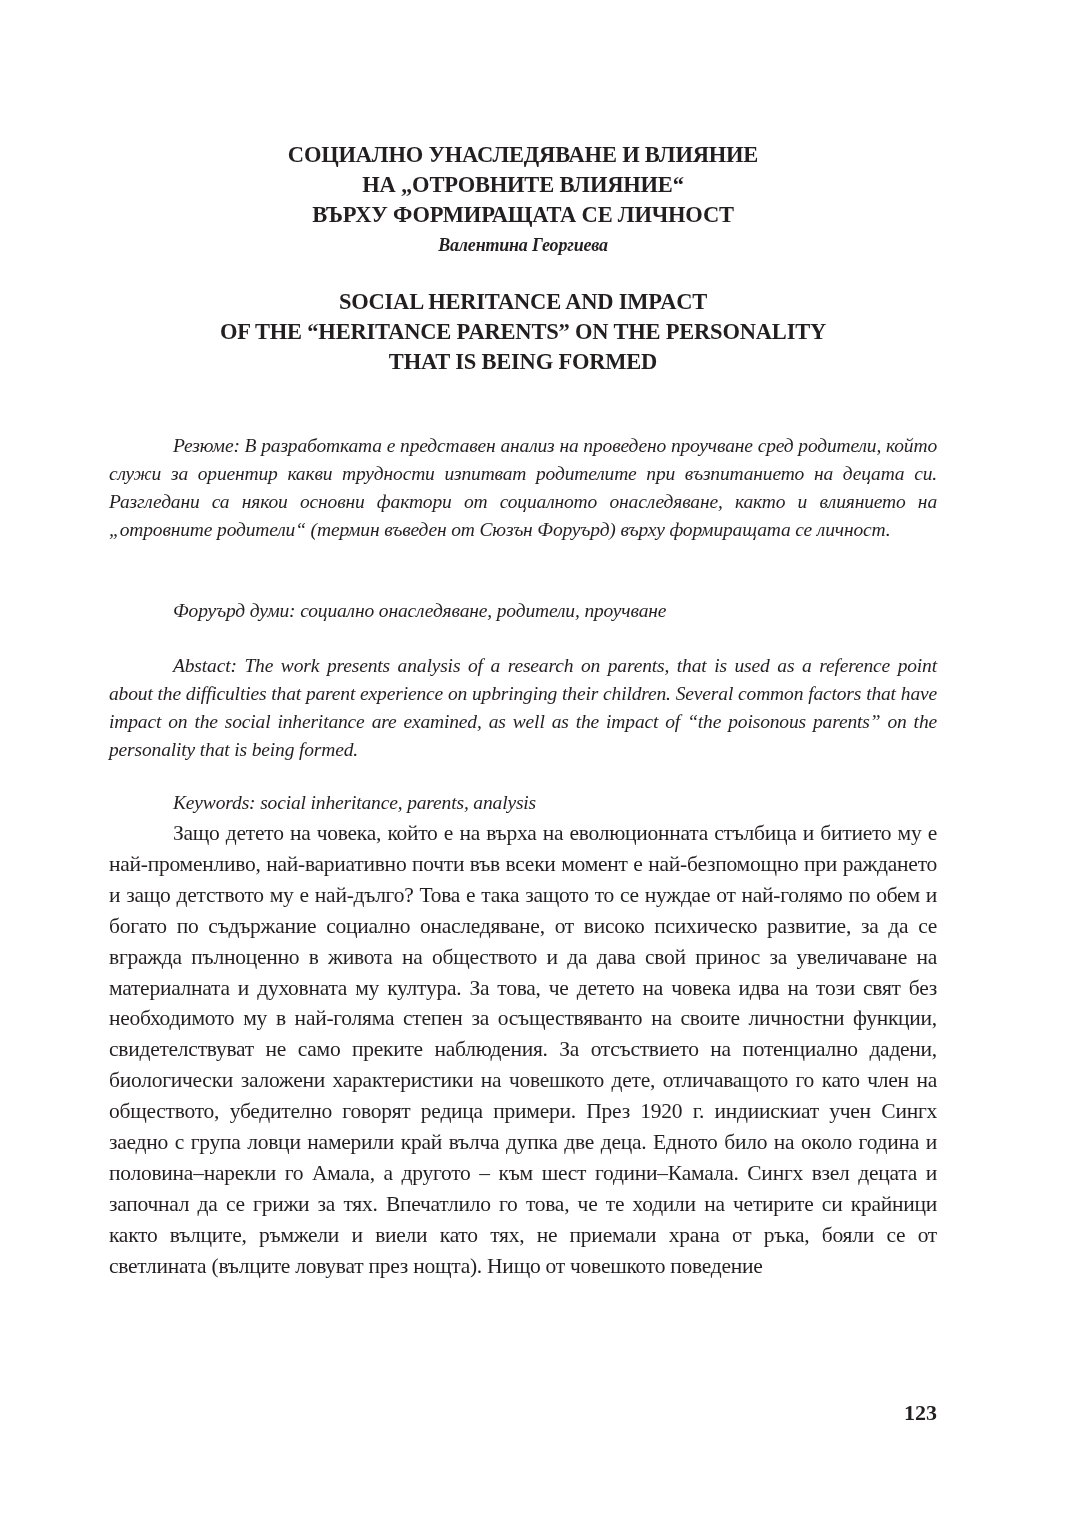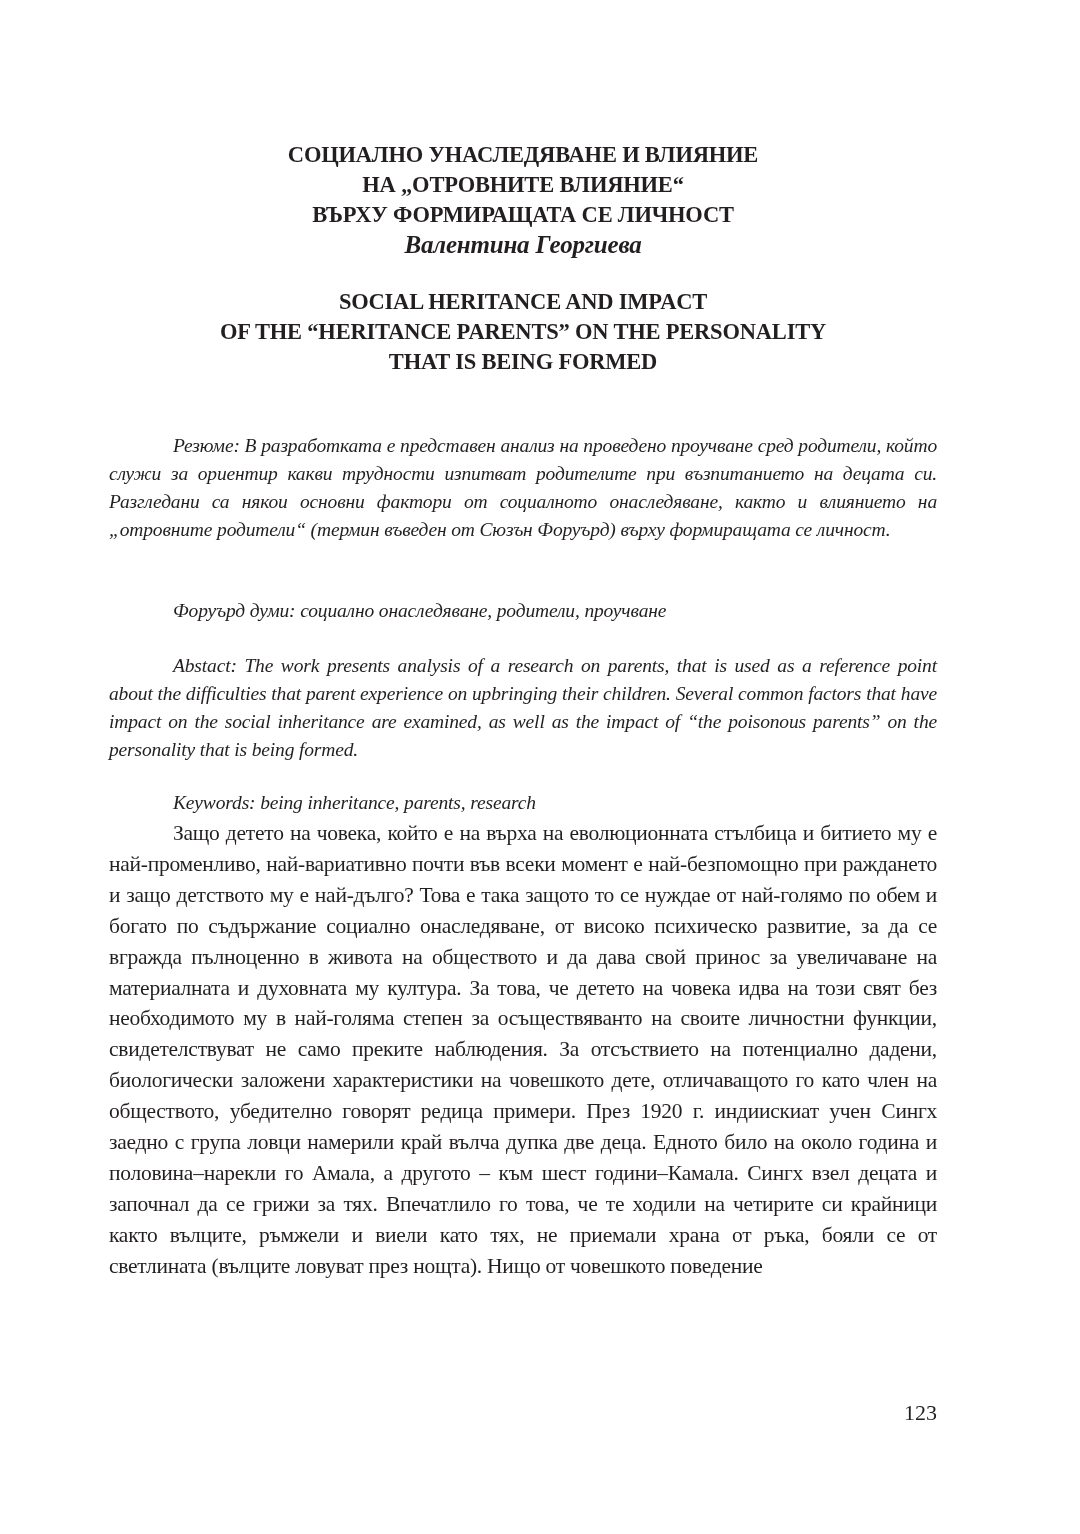--- a/index.html
+++ b/index.html
@@ -28,21 +28,21 @@
       line-height: 30px;
       letter-spacing: -0.2px;
     }
     .title-block .line { display: block; }
     .title-bg { position: absolute; top: 140px; left: 0; width: 828px; }
     .title-en { position: absolute; top: 287px; left: 0; width: 828px; }
     .author {
       display: block;
       font-style: italic;
       font-weight: bold;
-      font-size: 25px;
+      font-size: 18px;
     }
     .abstract-block {
       position: absolute;
       left: 0;
       width: 828px;
       font-style: italic;
       font-size: 19.5px;
       line-height: 28px;
       text-align: justify;
       letter-spacing: -0.15px;
@@ -64,20 +64,21 @@
       line-height: 30.9px;
       text-align: justify;
       letter-spacing: -0.25px;
     }
     .body-text p { margin: 0; }
     .page-number {
       position: absolute;
       top: 1400px;
       right: 0;
       font-size: 22px;
+      font-weight: bold;
     }
     p { margin: 0; }
   </style>
 </head>
 <body>
 
 <div class="page">
 
   <div class="title-block title-bg">
     <span class="line">СОЦИАЛНО УНАСЛЕДЯВАНЕ И ВЛИЯНИЕ</span>
@@ -91,21 +92,21 @@
     <span class="line">OF THE “HERITANCE PARENTS” ON THE PERSONALITY</span>
     <span class="line">THAT IS BEING FORMED</span>
   </div>
 
   <p class="abstract-block resume indent"><span class="label">Резюме:</span><span> В разработката е представен анализ на проведено проучване сред родители, който служи за ориентир какви трудности изпитват родителите при възпитанието на децата си. Разгледани са някои основни фактори от социалното онаследяване, както и влиянието на „отровните родители“ (термин въведен от Сюзън Форуърд) върху формиращата се личност.</span></p>
 
   <p class="abstract-block kw-bg indent"><span class="label">Форуърд думи:</span><span> социално онаследяване, родители, проучване</span></p>
 
   <p class="abstract-block abstract-en indent"><span class="label">Abstact:</span><span> The work presents analysis of a research on parents, that is used as a reference point about the difficulties that parent experience on upbringing their children. Several common factors that have impact on the social inheritance are examined, as well as the impact of “the poisonous parents” on the personality that is being formed.</span></p>
 
-  <p class="abstract-block kw-en indent"><span class="label">Keywords:</span><span> being inheritance, parents, research</span></p>
+  <p class="abstract-block kw-en indent"><span class="label">Keywords:</span><span> social inheritance, parents, analysis</span></p>
 
   <div class="body-text">
     <p class="indent">Защо детето на човека, който е на върха на еволюционната стълбица и битието му е най-променливо, най-вариативно почти във всеки момент е най-безпомощно при раждането и защо детството му е най-дълго? Това е така защото то се нуждае от най-голямо по обем и богато по съдържание социално онаследяване, от високо психическо развитие, за да се вгражда пълноценно в живота на обществото и да дава свой принос за увеличаване на материалната и духовната му култура. За това, че детето на човека идва на този свят без необходимото му в най-голяма степен за осъществяванто на своите личностни функции, свидетелствуват не само преките наблюдения. За отсъствието на потенциално дадени, биологически заложени характеристики на човешкото дете, отличаващото го като член на обществото, убедително говорят редица примери. През 1920 г. индиискиат учен Сингх заедно с група ловци намерили край вълча дупка две деца. Едното било на около година и половина–нарекли го Амала, а другото – към шест години–Камала. Сингх взел децата и започнал да се грижи за тях. Впечатлило го това, че те ходили на четирите си крайници както вълците, ръмжели и виели като тях, не приемали храна от ръка, бояли се от светлината (вълците ловуват през нощта). Нищо от човешкото поведение</p>
   </div>
 
   <div class="page-number">123</div>
 
 </div>
 
 </body></html>

